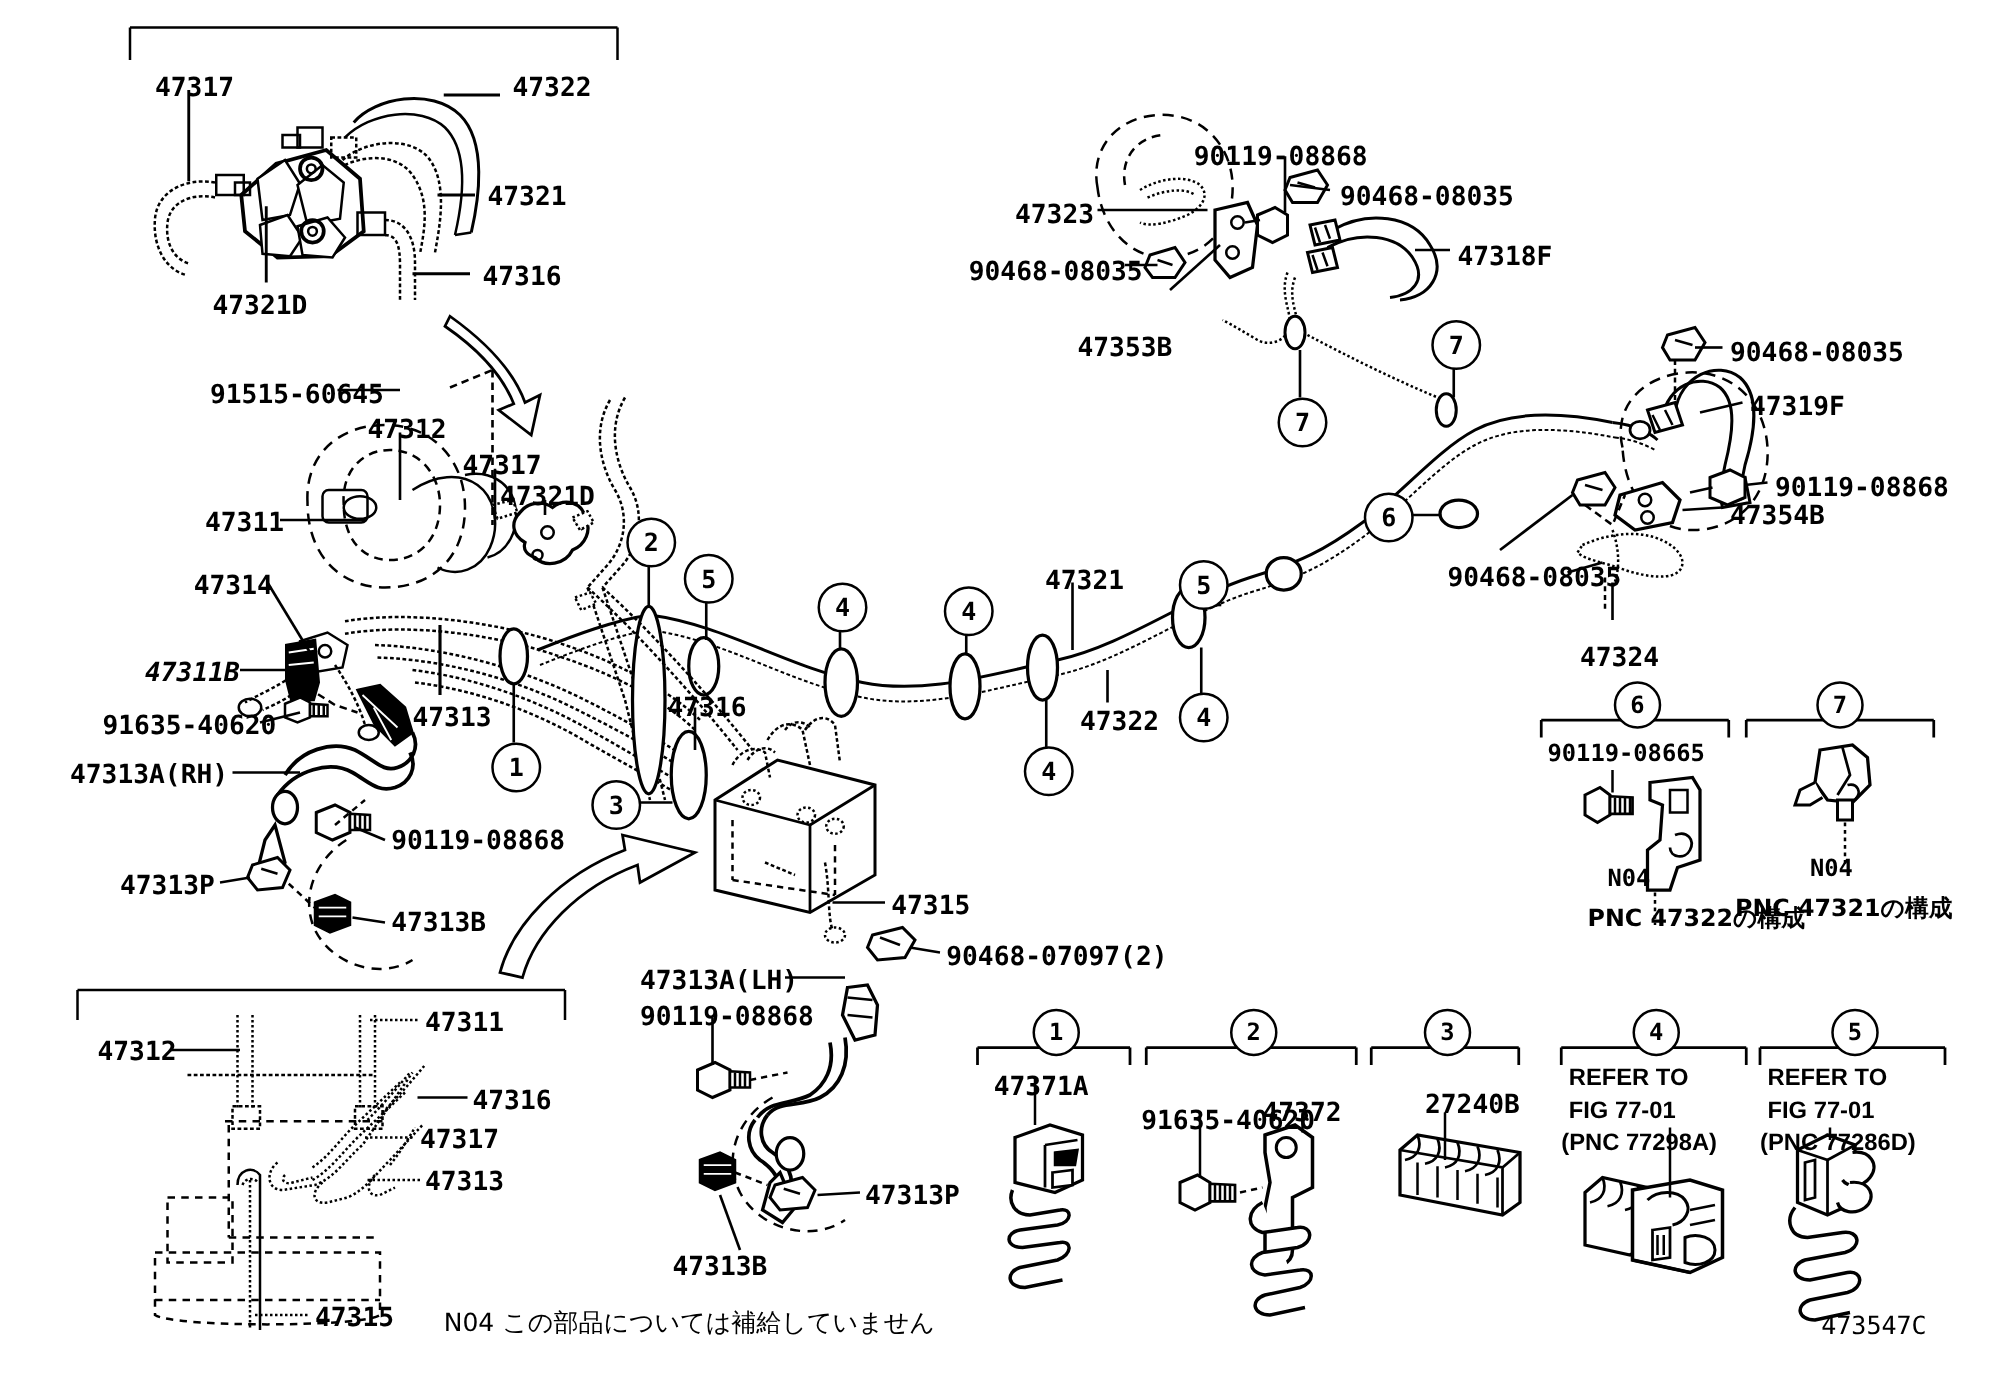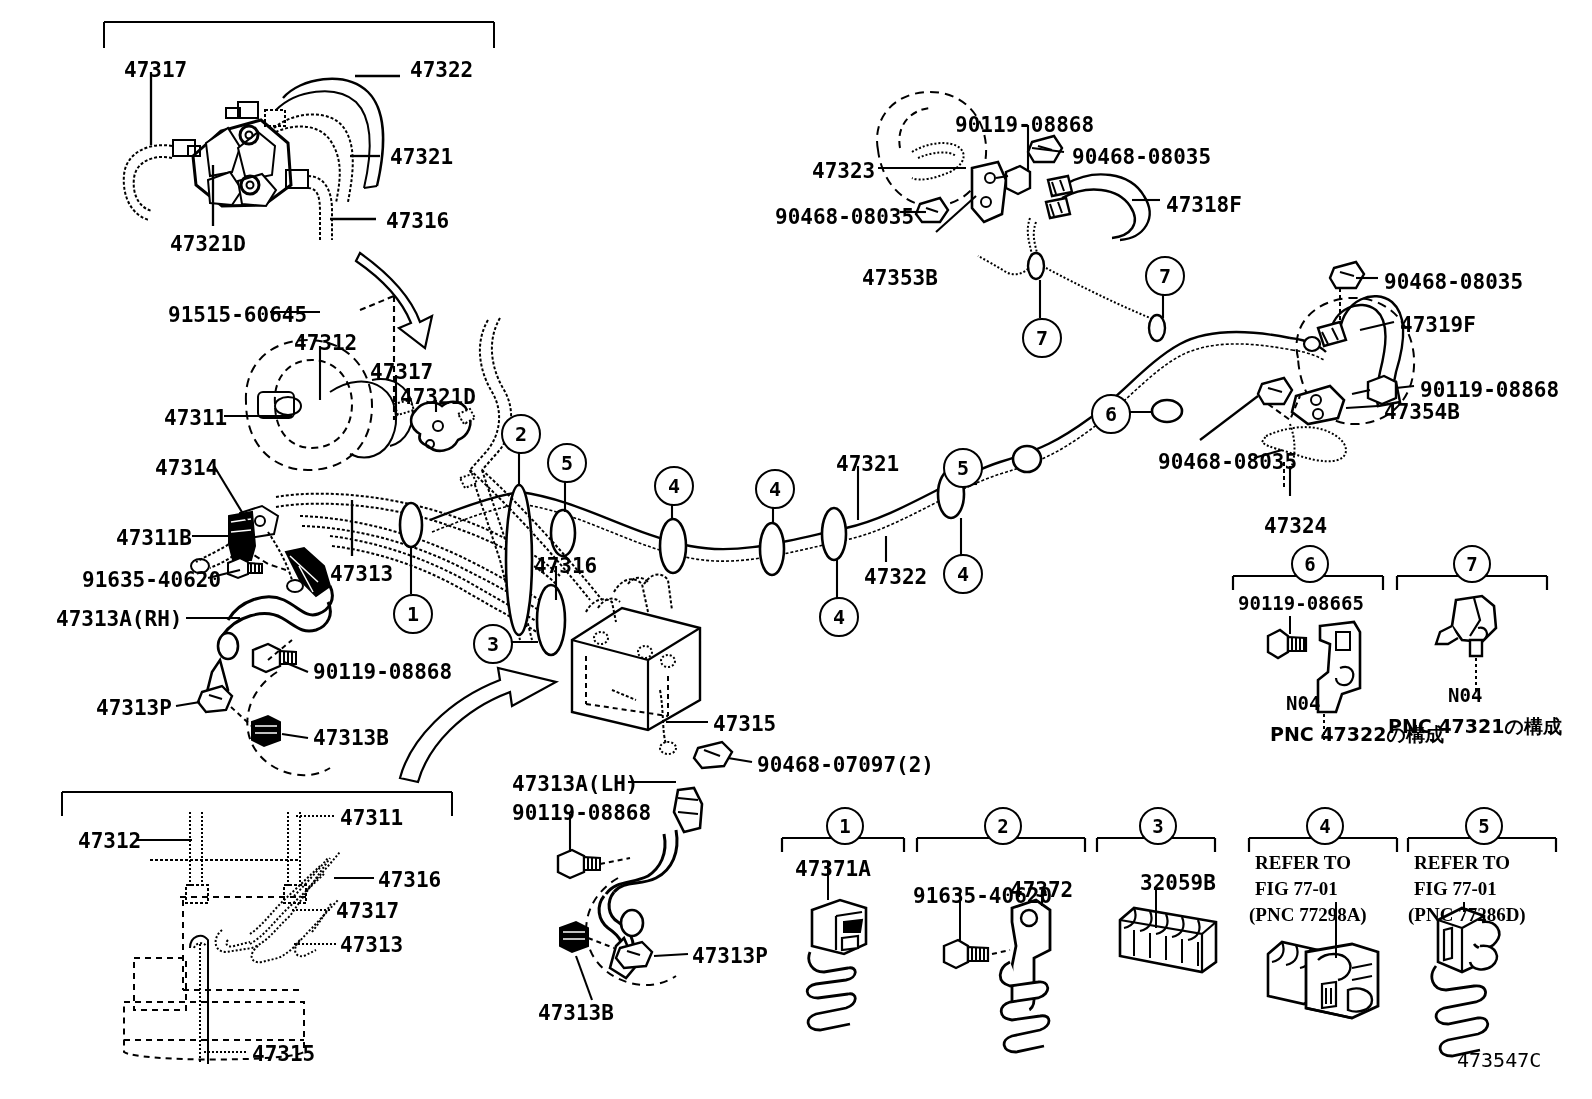--- a/index.html
+++ b/index.html
@@ -11,21 +11,21 @@
   .lbl.sm{font-size:19px;}
   .lbl.jp{font-family:"DejaVu Sans","Liberation Sans",sans-serif;font-weight:bold;font-size:19px;}
   .lbl.foot{font-weight:normal;font-size:20px;font-family:"DejaVu Sans","Liberation Sans",sans-serif;}
   .lbl.code{font-weight:normal;font-size:20px;text-align:right;}
   .cnum{position:absolute;width:36px;height:36px;border:2.5px solid #000;border-radius:50%;
         display:flex;align-items:center;justify-content:center;font-size:20px;font-weight:bold;
         font-family:"DejaVu Sans Mono","Liberation Mono",monospace;background:#fff;}
   .lgnum{position:absolute;width:34px;height:34px;border:2.5px solid #000;border-radius:50%;
         display:flex;align-items:center;justify-content:center;font-size:19px;font-weight:bold;
         font-family:"DejaVu Sans Mono","Liberation Mono",monospace;background:#fff;}
-  .legtxt{position:absolute;font-family:Liberation Serif, serif;
+  .legtxt{position:absolute;font-family:Liberation Sans, sans-serif;
           font-weight:bold;font-size:19px;text-align:left;line-height:26px;white-space:pre;}
 </style>
 </head>
 <body>
 
 <div id="sheet">
 
   <svg class="art" viewBox="0 0 1592 1099">
     <g fill="none" stroke="#000" stroke-width="2">
 
@@ -525,21 +525,21 @@
   <div class="lbl" style="left:1384px;top:400px;">47354B</div>
   <div class="lbl" style="left:1158px;top:450px;">90468-08035</div>
   <div class="lbl" style="left:1264px;top:498px;margin-top:16px;">47324</div>
 
   <div class="lbl" style="left:168px;top:303px;">91515-60645</div>
   <div class="lbl" style="left:294px;top:331px;">47312</div>
   <div class="lbl" style="left:370px;top:360px;">47317</div>
   <div class="lbl" style="left:400px;top:385px;">47321D</div>
   <div class="lbl" style="left:164px;top:406px;">47311</div>
   <div class="lbl" style="left:155px;top:456px;">47314</div>
-  <div class="lbl" style="left:116px;top:526px;">47311B</div>
+  <div class="lbl" style="left:116px;top:526px;font-style:italic;">47311B</div>
   <div class="lbl" style="left:82px;top:568px;">91635-40620</div>
   <div class="lbl" style="left:330px;top:562px;">47313</div>
   <div class="lbl" style="left:56px;top:607px;">47313A(RH)</div>
   <div class="lbl" style="left:313px;top:660px;">90119-08868</div>
   <div class="lbl" style="left:96px;top:696px;">47313P</div>
   <div class="lbl" style="left:313px;top:726px;">47313B</div>
   <div class="lbl" style="left:534px;top:554px;">47316</div>
   <div class="lbl" style="left:836px;top:452px;">47321</div>
   <div class="lbl" style="left:864px;top:565px;">47322</div>
   <div class="lbl" style="left:713px;top:712px;">47315</div>
@@ -579,27 +579,28 @@
   <div class="lbl jp" style="left:1388px;top:714px;">PNC 47321の構成</div>
 
   <div class="lgnum" style="left:826px;top:807px;">1</div>
   <div class="lbl" style="left:795px;top:857px;">47371A</div>
 
   <div class="lgnum" style="left:984px;top:807px;">2</div>
   <div class="lbl" style="left:1010px;top:878px;">47372</div>
   <div class="lbl" style="left:913px;top:884px;">91635-40620</div>
 
   <div class="lgnum" style="left:1139px;top:807px;">3</div>
-  <div class="lbl" style="left:1140px;top:871px;">32059B</div>
+  <div class="lbl" style="left:1140px;top:871px;">27240B</div>
 
   <div class="lgnum" style="left:1306px;top:807px;">4</div>
   <div class="legtxt" style="left:1255px;top:850px;">REFER TO</div>
   <div class="legtxt" style="left:1255px;top:876px;">FIG 77-01</div>
   <div class="legtxt" style="left:1249px;top:902px;">(PNC 77298A)</div>
 
   <div class="lgnum" style="left:1465px;top:807px;">5</div>
   <div class="legtxt" style="left:1414px;top:850px;">REFER TO</div>
   <div class="legtxt" style="left:1414px;top:876px;">FIG 77-01</div>
   <div class="legtxt" style="left:1408px;top:902px;">(PNC 77286D)</div>
 
+  <div class="lbl foot" style="left:355px;top:1045px;">N04 この部品については補給していません</div>
   <div class="lbl code" style="left:1457px;top:1048px;">473547C</div>
 
 </div>
 
 </body></html>

